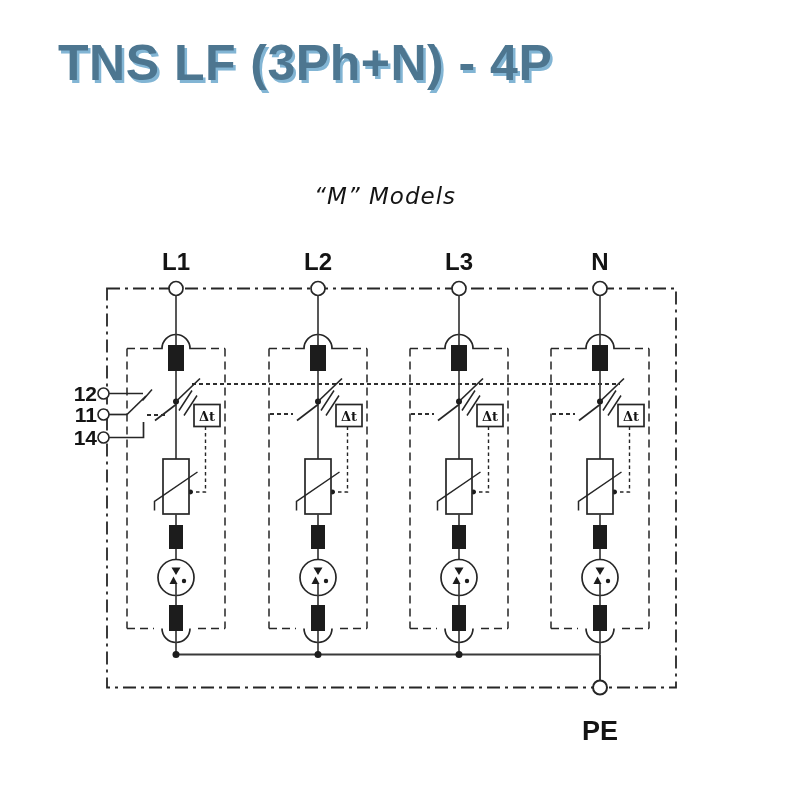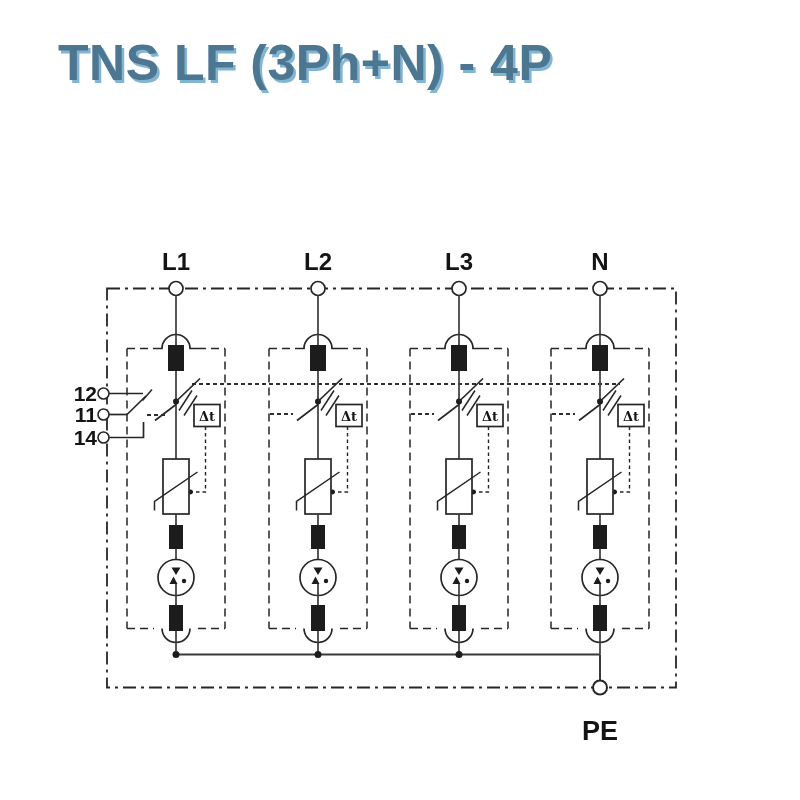--- a/index.html
+++ b/index.html
@@ -32,20 +32,21 @@
   .lbl-sm{font-family:"Liberation Sans",sans-serif;font-weight:bold;fill:#141414;font-size:21px;text-anchor:end;}
   .lbl-pe{font-family:"Liberation Sans",sans-serif;font-weight:bold;fill:#141414;font-size:27px;text-anchor:middle;}
   .lbl-dt{font-family:"DejaVu Serif",serif;font-weight:bold;fill:#141414;font-size:13px;text-anchor:middle;}
 </style>
 </head>
 <body>
 
 <div class="canvas">
 
   <div class="title">TNS LF (3Ph+N) - 4P</div>
+  <div class="subtitle">“M” Models</div>
 
   <svg width="800" height="800" viewBox="0 0 800 800">
 
     <defs>
       <g id="spdmod">
 
         <path class="boxdash" d="M -49 348.5 H -22 M 22 348.5 H 49 M -49 348.5 V 628.5 M 49 348.5 V 628.5 M -49 628.5 H -22 M 22 628.5 H 49"></path>
 
         <path class="ln" d="M -22 348.5 H -14 A 14 14 0 0 1 14 348.5 H 22"></path>
         <path class="ln" d="M -14 628.5 A 14 14 0 0 0 14 628.5"></path>

